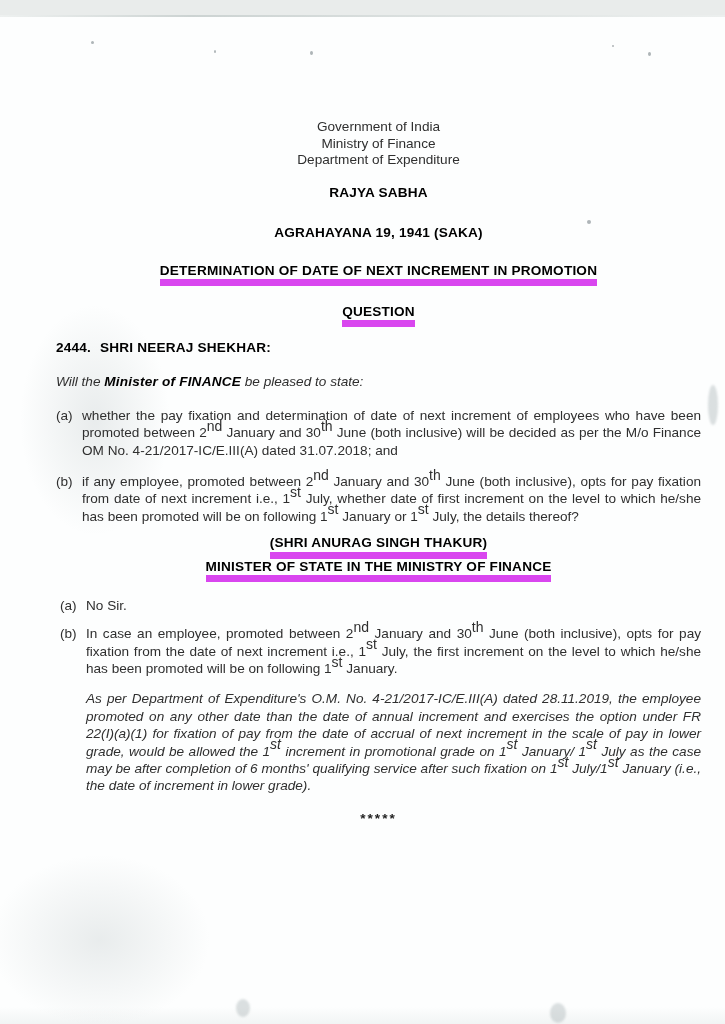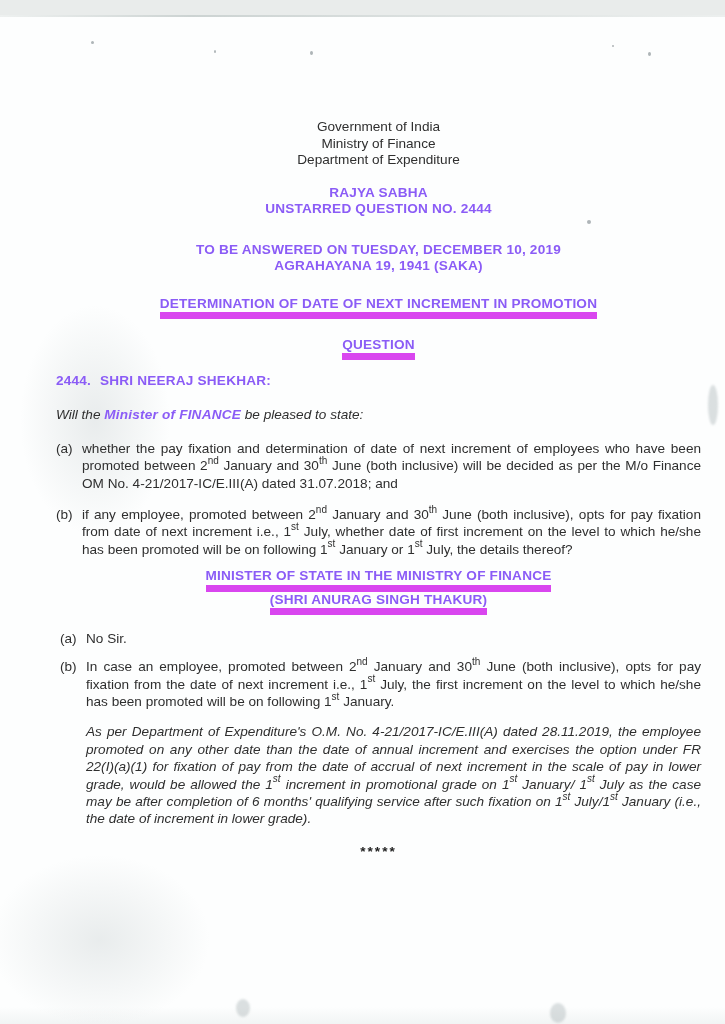--- a/index.html
+++ b/index.html
@@ -4,39 +4,39 @@
 <style>
   html,body{margin:0;padding:0;background:#e9eceb;}
   .page{
     position:relative;width:725px;height:1024px;margin:15px auto;
     background:#fdfefe;overflow:hidden;
     font-family:"Liberation Sans","DejaVu Sans",sans-serif;
     color:#2f2f2f;padding-left:36px;-webkit-font-smoothing:antialiased;
   }
   .content{position:absolute;left:56px;right:60px;top:104px;font-size:13.6px;line-height:17.4px;}
   .center{text-align:center;}
-  .b{font-weight:bold;color:#8b5cf6;letter-spacing:.2px;}
+  .b{font-weight:bold;color:#000000;letter-spacing:.2px;}
   .u{border-bottom:7px solid #d946ef;padding-bottom:1px;display:inline-block;line-height:1.05;}
   .org-block{margin-bottom:16px;line-height:16.5px;}
   .house-block{margin-bottom:24px;line-height:16.5px;}
   .date-block{margin-bottom:20px;line-height:16.5px;}
   .subject-block{margin-bottom:17px;}
   .qhead-block{margin-bottom:12px;}
   .asker-row{display:flex;margin-bottom:17px;}
   .asker-row .num{flex:0 0 44px;}
   .preamble{margin-bottom:16px;font-style:italic;}
   .item{display:flex;margin-bottom:14px;text-align:justify;}
   .item .lbl{flex:0 0 26px;}
   .item .txt{flex:1;}
   .ans-item{margin-left:4px;}
   .ans-head-block{margin-bottom:15px;line-height:16.6px;margin-top:-2px;}
   .ans-head-block .u{margin-bottom:0px;}
   .para2{margin-left:30px;text-align:justify;margin-bottom:15px;font-style:italic;}
   .stars{text-align:center;font-weight:bold;color:#222;letter-spacing:2px;}
-  sup{font-size:10px;line-height:0;position:relative;top:-1px;font-weight:inherit;}
+  sup{font-size:14px;line-height:0;position:relative;top:-1px;font-weight:inherit;}
   
   .edge-top{position:absolute;top:0;left:0;right:0;height:2px;
     background:linear-gradient(to right,#eef1f0,#ccd3d2 25%,#dde2e1 60%,#eef1f0);}
   .edge-bottom{position:absolute;bottom:0;left:0;right:0;height:6px;background:#dfe4e3;}
   .edge-bottom-haze{position:absolute;bottom:6px;left:0;right:0;height:26px;
     background:linear-gradient(to top,rgba(190,200,200,.28),rgba(190,200,200,0));}
   .edge-right{position:absolute;top:0;right:0;bottom:0;width:7px;
     background:linear-gradient(to left,rgba(185,195,196,.35),rgba(185,195,196,0));}
   .blotch{position:absolute;border-radius:50%;pointer-events:none;
     background:radial-gradient(closest-side,rgba(160,172,174,.22),rgba(160,172,174,0));}
@@ -68,25 +68,23 @@
   <div class="content">
 
     <div class="center org-block">
       <div>Government of India</div>
       <div>Ministry of Finance</div>
       <div>Department of Expenditure</div>
     </div>
 
     <div class="center house-block b">
       <div>RAJYA SABHA</div>
-      <div>UNSTARRED QUESTION NO. 2444</div>
     </div>
 
     <div class="center date-block b">
-      <div>TO BE ANSWERED ON TUESDAY, DECEMBER 10, 2019</div>
       <div>AGRAHAYANA 19, 1941 (SAKA)</div>
     </div>
 
     <div class="center subject-block">
       <span class="b u">DETERMINATION OF DATE OF NEXT INCREMENT IN PROMOTION</span>
     </div>
 
     <div class="center qhead-block">
       <span class="b u">QUESTION</span>
     </div>
@@ -104,22 +102,22 @@
       <span class="lbl">(a)</span>
       <span class="txt">whether the pay fixation and determination of date of next increment of employees who have been promoted between 2<sup>nd</sup> January and 30<sup>th</sup> June (both inclusive) will be decided as per the M/o Finance OM No. 4-21/2017-IC/E.III(A) dated 31.07.2018; and</span>
     </div>
 
     <div class="item" style="margin-bottom:12px;">
       <span class="lbl">(b)</span>
       <span class="txt">if any employee, promoted between 2<sup>nd</sup> January and 30<sup>th</sup> June (both inclusive), opts for pay fixation from date of next increment i.e., 1<sup>st</sup> July, whether date of first increment on the level to which he/she has been promoted will be on following 1<sup>st</sup> January or 1<sup>st</sup> July, the details thereof?</span>
     </div>
 
     <div class="center ans-head-block">
+      <div><span class="b u">(SHRI ANURAG SINGH THAKUR)</span></div>
       <div><span class="b u">MINISTER OF STATE IN THE MINISTRY OF FINANCE</span></div>
-      <div><span class="b u">(SHRI ANURAG SINGH THAKUR)</span></div>
     </div>
 
     <div class="item ans-item" style="margin-bottom:11px;">
       <span class="lbl">(a)</span>
       <span class="txt" style="text-align:left;">No Sir.</span>
     </div>
 
     <div class="item ans-item" style="margin-bottom:13px;">
       <span class="lbl">(b)</span>
       <span class="txt">In case an employee, promoted between 2<sup>nd</sup> January and 30<sup>th</sup> June (both inclusive), opts for pay fixation from the date of next increment i.e., 1<sup>st</sup> July, the first increment on the level to which he/she has been promoted will be on following 1<sup>st</sup> January.</span>

